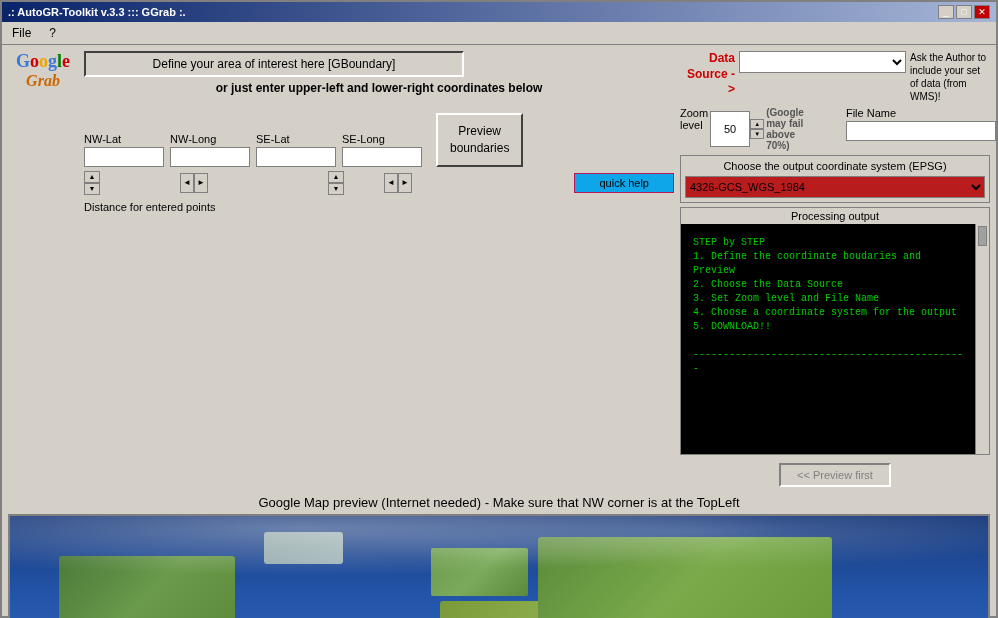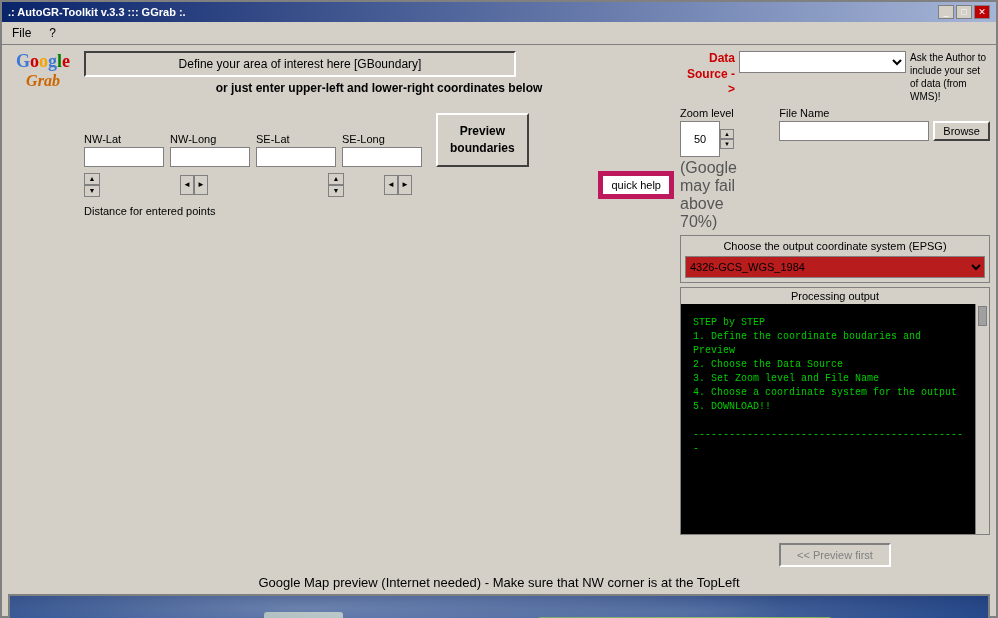--- a/index.html
+++ b/index.html
@@ -107,21 +107,21 @@
     .define-btn {
       background: #d4d0c8;
       border: 2px solid #808080;
       border-right-color: #ffffff;
       border-bottom-color: #ffffff;
       border-top-color: #404040;
       border-left-color: #404040;
       padding: 4px 27px;
       font-size: 12px;
       cursor: pointer;
-      width: 432px;
+      width: 380px;
     }
     .or-text {
       text-align: center;
       font-weight: bold;
       font-size: 12px;
       color: #000;
     }
     .coord-group {
       display: flex;
       flex-direction: column;
@@ -141,21 +141,21 @@
     }
     .preview-btn {
       background: #d4d0c8;
       border: 2px solid;
       border-top-color: #ffffff;
       border-left-color: #ffffff;
       border-bottom-color: #404040;
       border-right-color: #404040;
       padding: 8px 12px;
       font-size: 12px;
-      font-weight: bold;
+      font-weight: normal;
       cursor: pointer;
       text-align: center;
       line-height: 1.4;
     }
     .arrows-row {
       display: flex;
       align-items: center;
       gap: 10px;
     }
     .spin-ctrl {
@@ -183,23 +183,23 @@
       height: 20px;
       background: #d4d0c8;
       border: 1px solid #808080;
       font-size: 8px;
       cursor: pointer;
       display: flex;
       align-items: center;
       justify-content: center;
     }
     .quick-help-btn {
-      background: #ffffff;
-      border: 5px solid #be185d;
-      padding: 3px 8px;
+      background: #0ea5e9;
+      border: 1px solid #be185d;
+      padding: 3px 24px;
       cursor: pointer;
       font-size: 11px;
     }
     .distance-label {
       font-size: 11px;
       color: #000;
     }
     .right-panel {
       width: 310px;
       display: flex;
@@ -233,21 +233,21 @@
       width: 80px;
       line-height: 1.3;
     }
     .zoom-file-row {
       display: flex;
       align-items: flex-start;
       gap: 8px;
     }
     .zoom-group {
       display: flex;
-      flex-direction: column;
+      flex-direction: row;
       gap: 2px;
     }
     .zoom-label {
       font-size: 11px;
       color: #000;
     }
     .zoom-input-row {
       display: flex;
       align-items: center;
     }
@@ -269,22 +269,23 @@
       height: 10px;
       background: #d4d0c8;
       border: 1px solid #808080;
       font-size: 6px;
       cursor: pointer;
       display: flex;
       align-items: center;
       justify-content: center;
     }
     .google-warn {
-      font-size: 16px;
+      font-size: 10px;
       color: #555;
+      font-weight: bold;
     }
     .file-group {
       display: flex;
       flex-direction: column;
       gap: 2px;
       flex: 1;
       margin-left: 34px;
     }
     .file-label {
       font-size: 11px;

